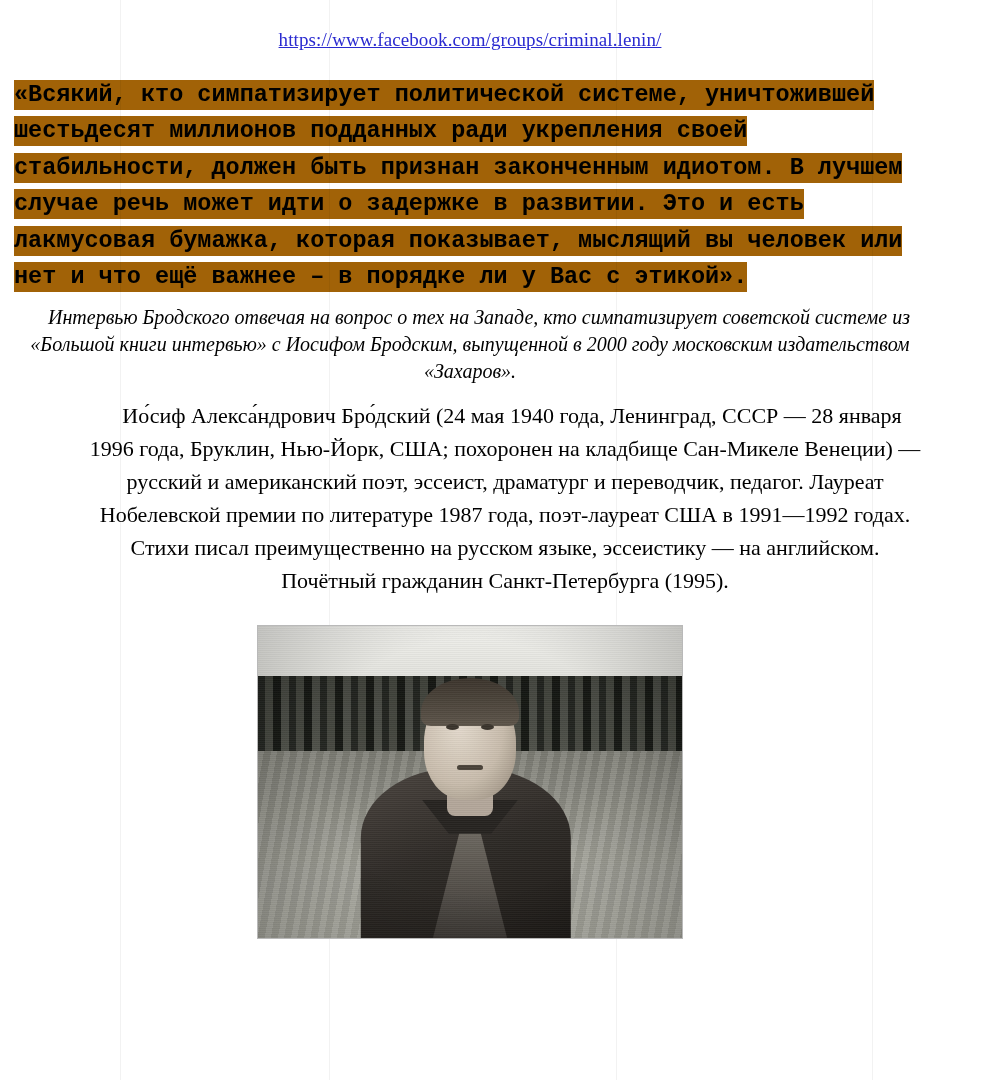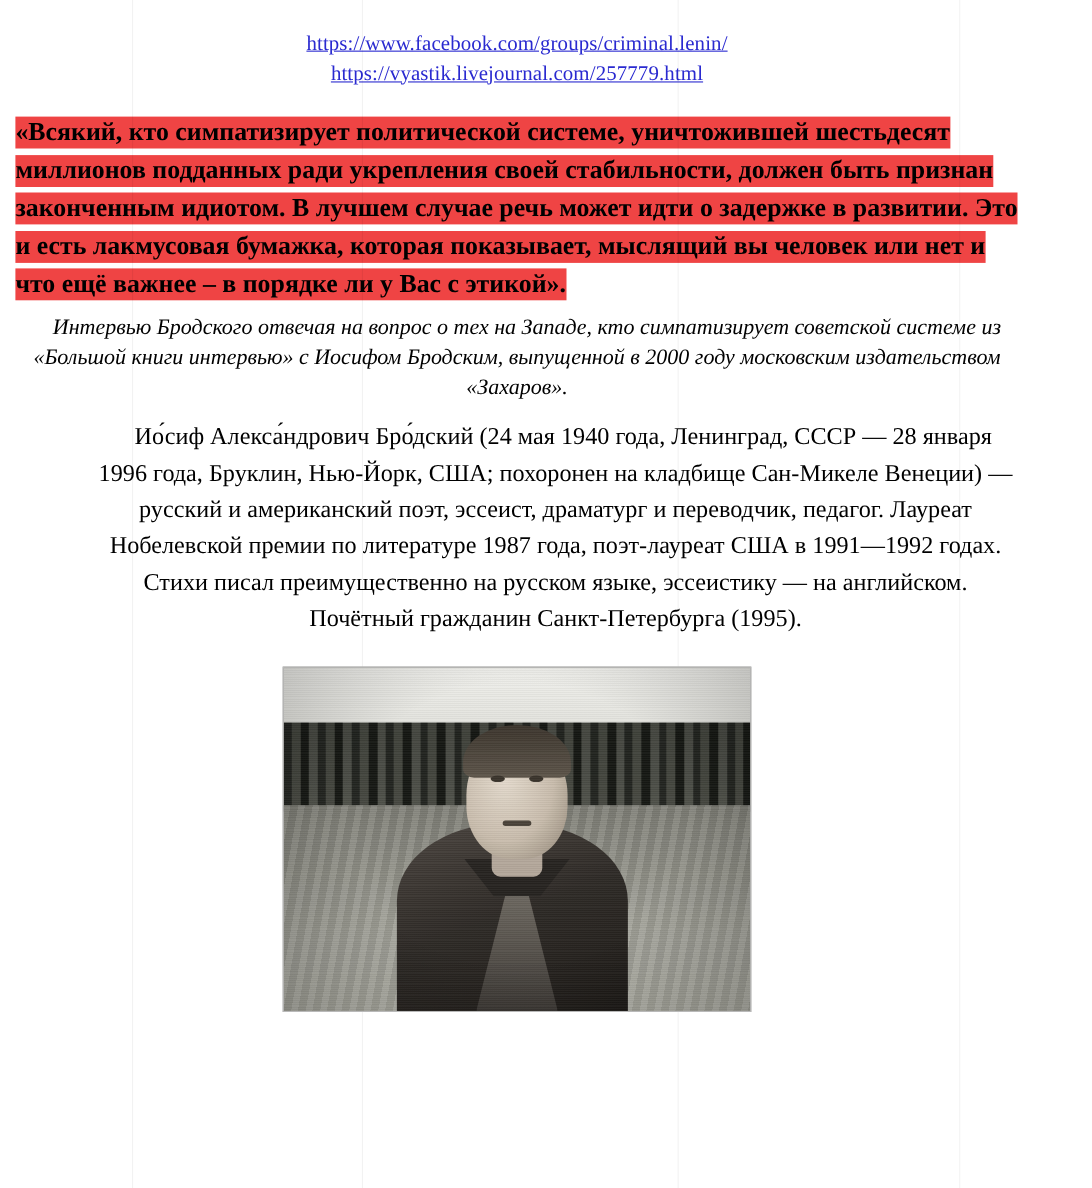--- a/index.html
+++ b/index.html
@@ -42,24 +42,25 @@
 
   
   .quote {
     margin: 22px 14px 0 14px;
     font-weight: bold;
     font-size: 23.5px;
     line-height: 1.47;
     text-align: left;
   }
   .quote span.hl {
-    background: #ef4444;
+    background: #a16207;
     box-decoration-break: clone;
     -webkit-box-decoration-break: clone;
     padding: 1px 0 2px 0;
+    font-family: Liberation Mono, monospace;
   }
 
   
   .attribution {
     margin: 9px 14px 0 14px;
     font-style: italic;
     font-size: 20px;
     line-height: 1.35;
     text-align: center;
     text-indent: 18px;
@@ -214,23 +215,20 @@
 <div class="page">
 
   <div class="scanband" style="left:120px;"></div>
   <div class="scanband" style="left:329px;"></div>
   <div class="scanband" style="left:616px;"></div>
   <div class="scanband" style="left:872px;"></div>
 
   <div class="links">
     <span class="link-row">
       <a href="#">https://www.facebook.com/groups/criminal.lenin/</a>
-    </span>
-    <span class="link-row">
-      <a href="#">https://vyastik.livejournal.com/257779.html</a>
     </span>
   </div>
 
   <div class="quote">
     <span class="hl">«Всякий, кто симпатизирует политической системе, уничтожившей шестьдесят миллионов подданных ради укрепления своей стабильности, должен быть признан законченным идиотом. В лучшем случае речь может идти о задержке в развитии. Это и есть лакмусовая бумажка, которая показывает, мыслящий вы человек или нет и что ещё важнее – в порядке ли у Вас с этикой».</span>
   </div>
 
   <div class="attribution">Интервью Бродского отвечая на вопрос о тех на Западе, кто симпатизирует советской системе из «Большой книги интервью» с Иосифом Бродским, выпущенной в 2000 году московским издательством «Захаров».</div>
 
   <div class="bio">Ио́сиф Алекса́ндрович Бро́дский (24 мая 1940 года, Ленинград, СССР — 28 января 1996 года, Бруклин, Нью-Йорк, США; похоронен на кладбище Сан-Микеле Венеции) — русский и американский поэт, эссеист, драматург и переводчик, педагог. Лауреат Нобелевской премии по литературе 1987 года, поэт-лауреат США в 1991—1992 годах. Стихи писал преимущественно на русском языке, эссеистику — на английском. Почётный гражданин Санкт-Петербурга (1995).</div>

